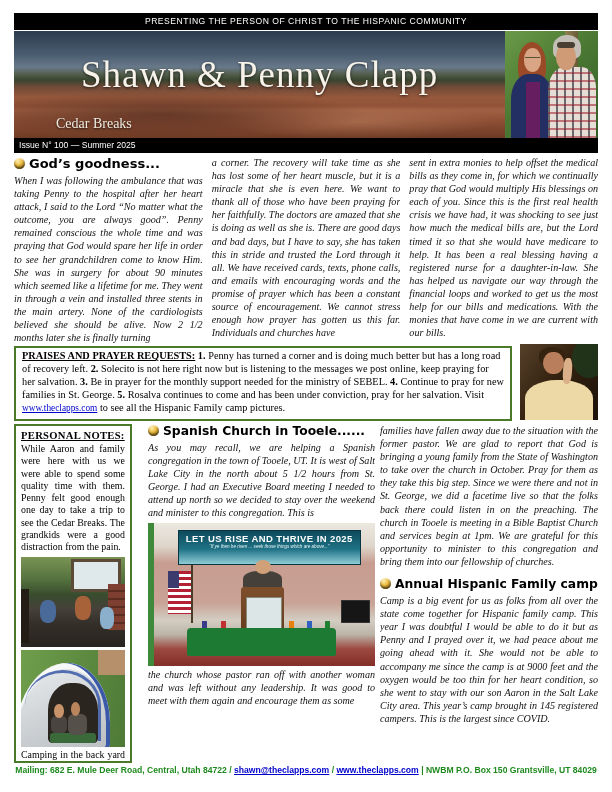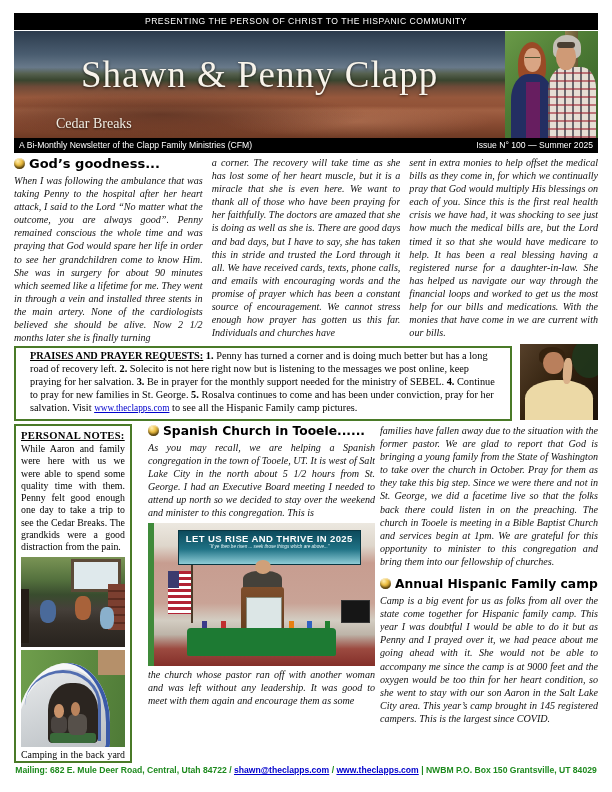--- a/index.html
+++ b/index.html
@@ -48,21 +48,21 @@
   .cols3 .col{flex:1;overflow:hidden;}
   h2.sec{margin:0 0 3px 0;font-family:"DejaVu Sans",sans-serif;font-size:13px;font-weight:bold;color:#000;
          white-space:nowrap;}
   h2.sec2{font-size:12.3px;}
   .ball{display:inline-block;width:11px;height:11px;border-radius:50%;margin-right:4px;vertical-align:-1px;
         background:radial-gradient(circle at 35% 28%,#ffeeb0 0%,#ecbe42 38%,#96701a 75%,#5c460f 100%);
         box-shadow:inset 0 -2px 2px rgba(0,0,0,.45),inset 0 1px 1px rgba(255,255,255,.6);}
   p.ital{margin:0;font-size:10.1px;line-height:13.1px;font-style:italic;text-align:justify;color:#111;}
   
   .praises{position:absolute;left:14px;top:346px;width:498px;height:75px;box-sizing:border-box;
-           border:2.5px solid #4a7a28;padding:2px 14px;font-size:10.3px;line-height:12.9px;
+           border:2.5px solid #4a7a28;padding:2px 6px;font-size:10.3px;line-height:12.9px;
            text-align:left;color:#000;background:#fff;}
   .praises .lbl{font-weight:bold;text-decoration:underline;}
   .praises b{font-weight:bold;}
   .linkblue{color:#0000cc;text-decoration:underline;cursor:pointer;}
   .praises .linkblue{font-size:9.3px;}
   
   .pray{position:absolute;left:520px;top:344px;width:78px;height:76px;overflow:hidden;
         background:linear-gradient(125deg,#56402a 0%,#33220f 45%,#1c120a 100%);}
   .pray .plant{position:absolute;right:-8px;top:-6px;width:34px;height:40px;border-radius:50%;background:#1e3a1e;opacity:.8;}
   .pray .body{position:absolute;left:6%;bottom:0;width:88%;height:52%;border-radius:46% 46% 0 0;background:#ecd9a6;}
@@ -152,21 +152,20 @@
       <div class="w-face"></div>
       <div class="w-glass"></div>
       <div class="m-hair"></div>
       <div class="m-body"></div>
       <div class="m-face"></div>
       <div class="m-shade"></div>
     </div>
   </div>
 
   <div class="blackbar issuebar">
-    <span>A Bi-Monthly Newsletter of the Clapp Family Ministries (CFM)</span>
     <span>Issue N° 100 — Summer 2025</span>
   </div>
 
   <div class="cols3">
     <div class="col">
       <h2 class="sec"><span class="ball"></span><span>God’s goodness...</span></h2>
       <p class="ital">When I was following the ambulance that was taking Penny to the hospital after her heart attack, I said to the Lord “No matter what the outcome, you are always good”. Penny remained conscious the whole time and was praying that God would spare her life in order to see her grandchildren come to know Him.  She was in surgery for about 90 minutes which seemed like a lifetime for me. They went in through a vein and installed three stents in the main artery. None of the cardiologists believed she should be alive. Now 2 1/2 months later she is finally turning</p>
     </div>
     <div class="col">
       <p class="ital">a corner.  The recovery will take time as she has lost some of her heart muscle, but it is a miracle that she is even here.  We want to thank all of those who have been praying for her faithfully.  The doctors are amazed that she is doing as well as she is.  There are good days and bad days, but I have to say, she has taken this in stride and trusted the Lord through it all.  We have received cards, texts, phone calls, and emails with encouraging words and the promise of prayer which has been a constant source of encouragement.  We cannot stress enough how prayer has gotten us this far.  Individuals and churches have</p>

